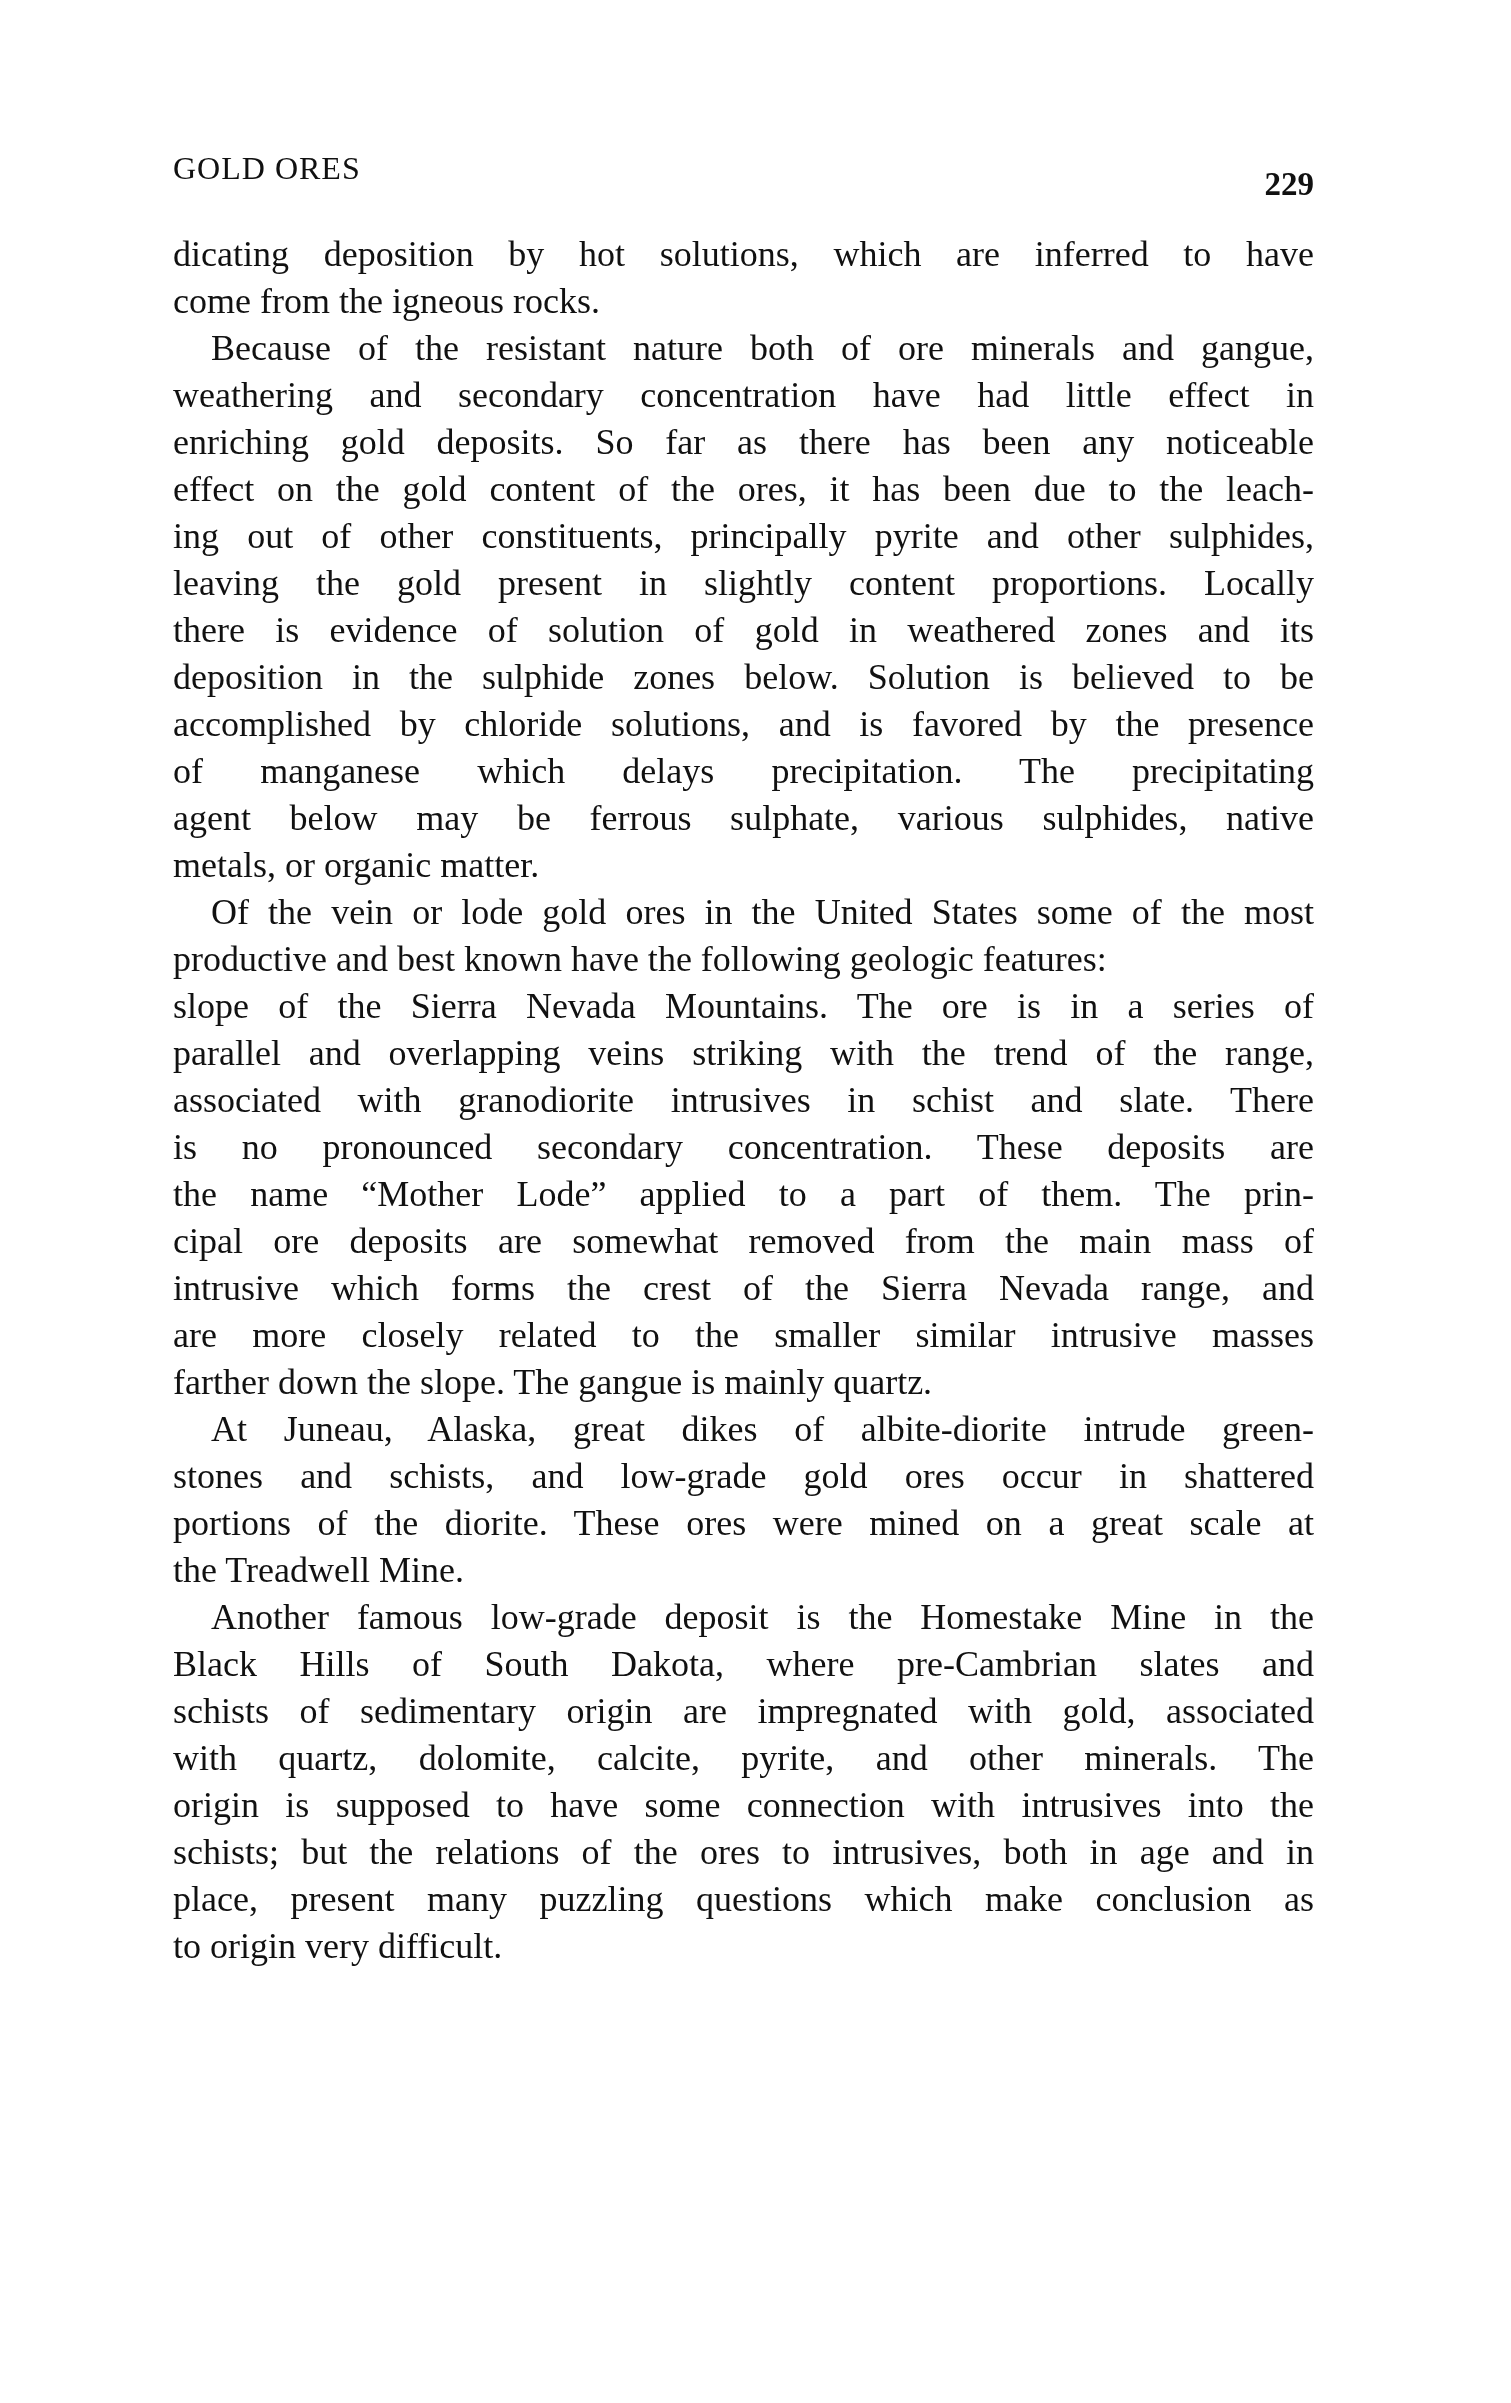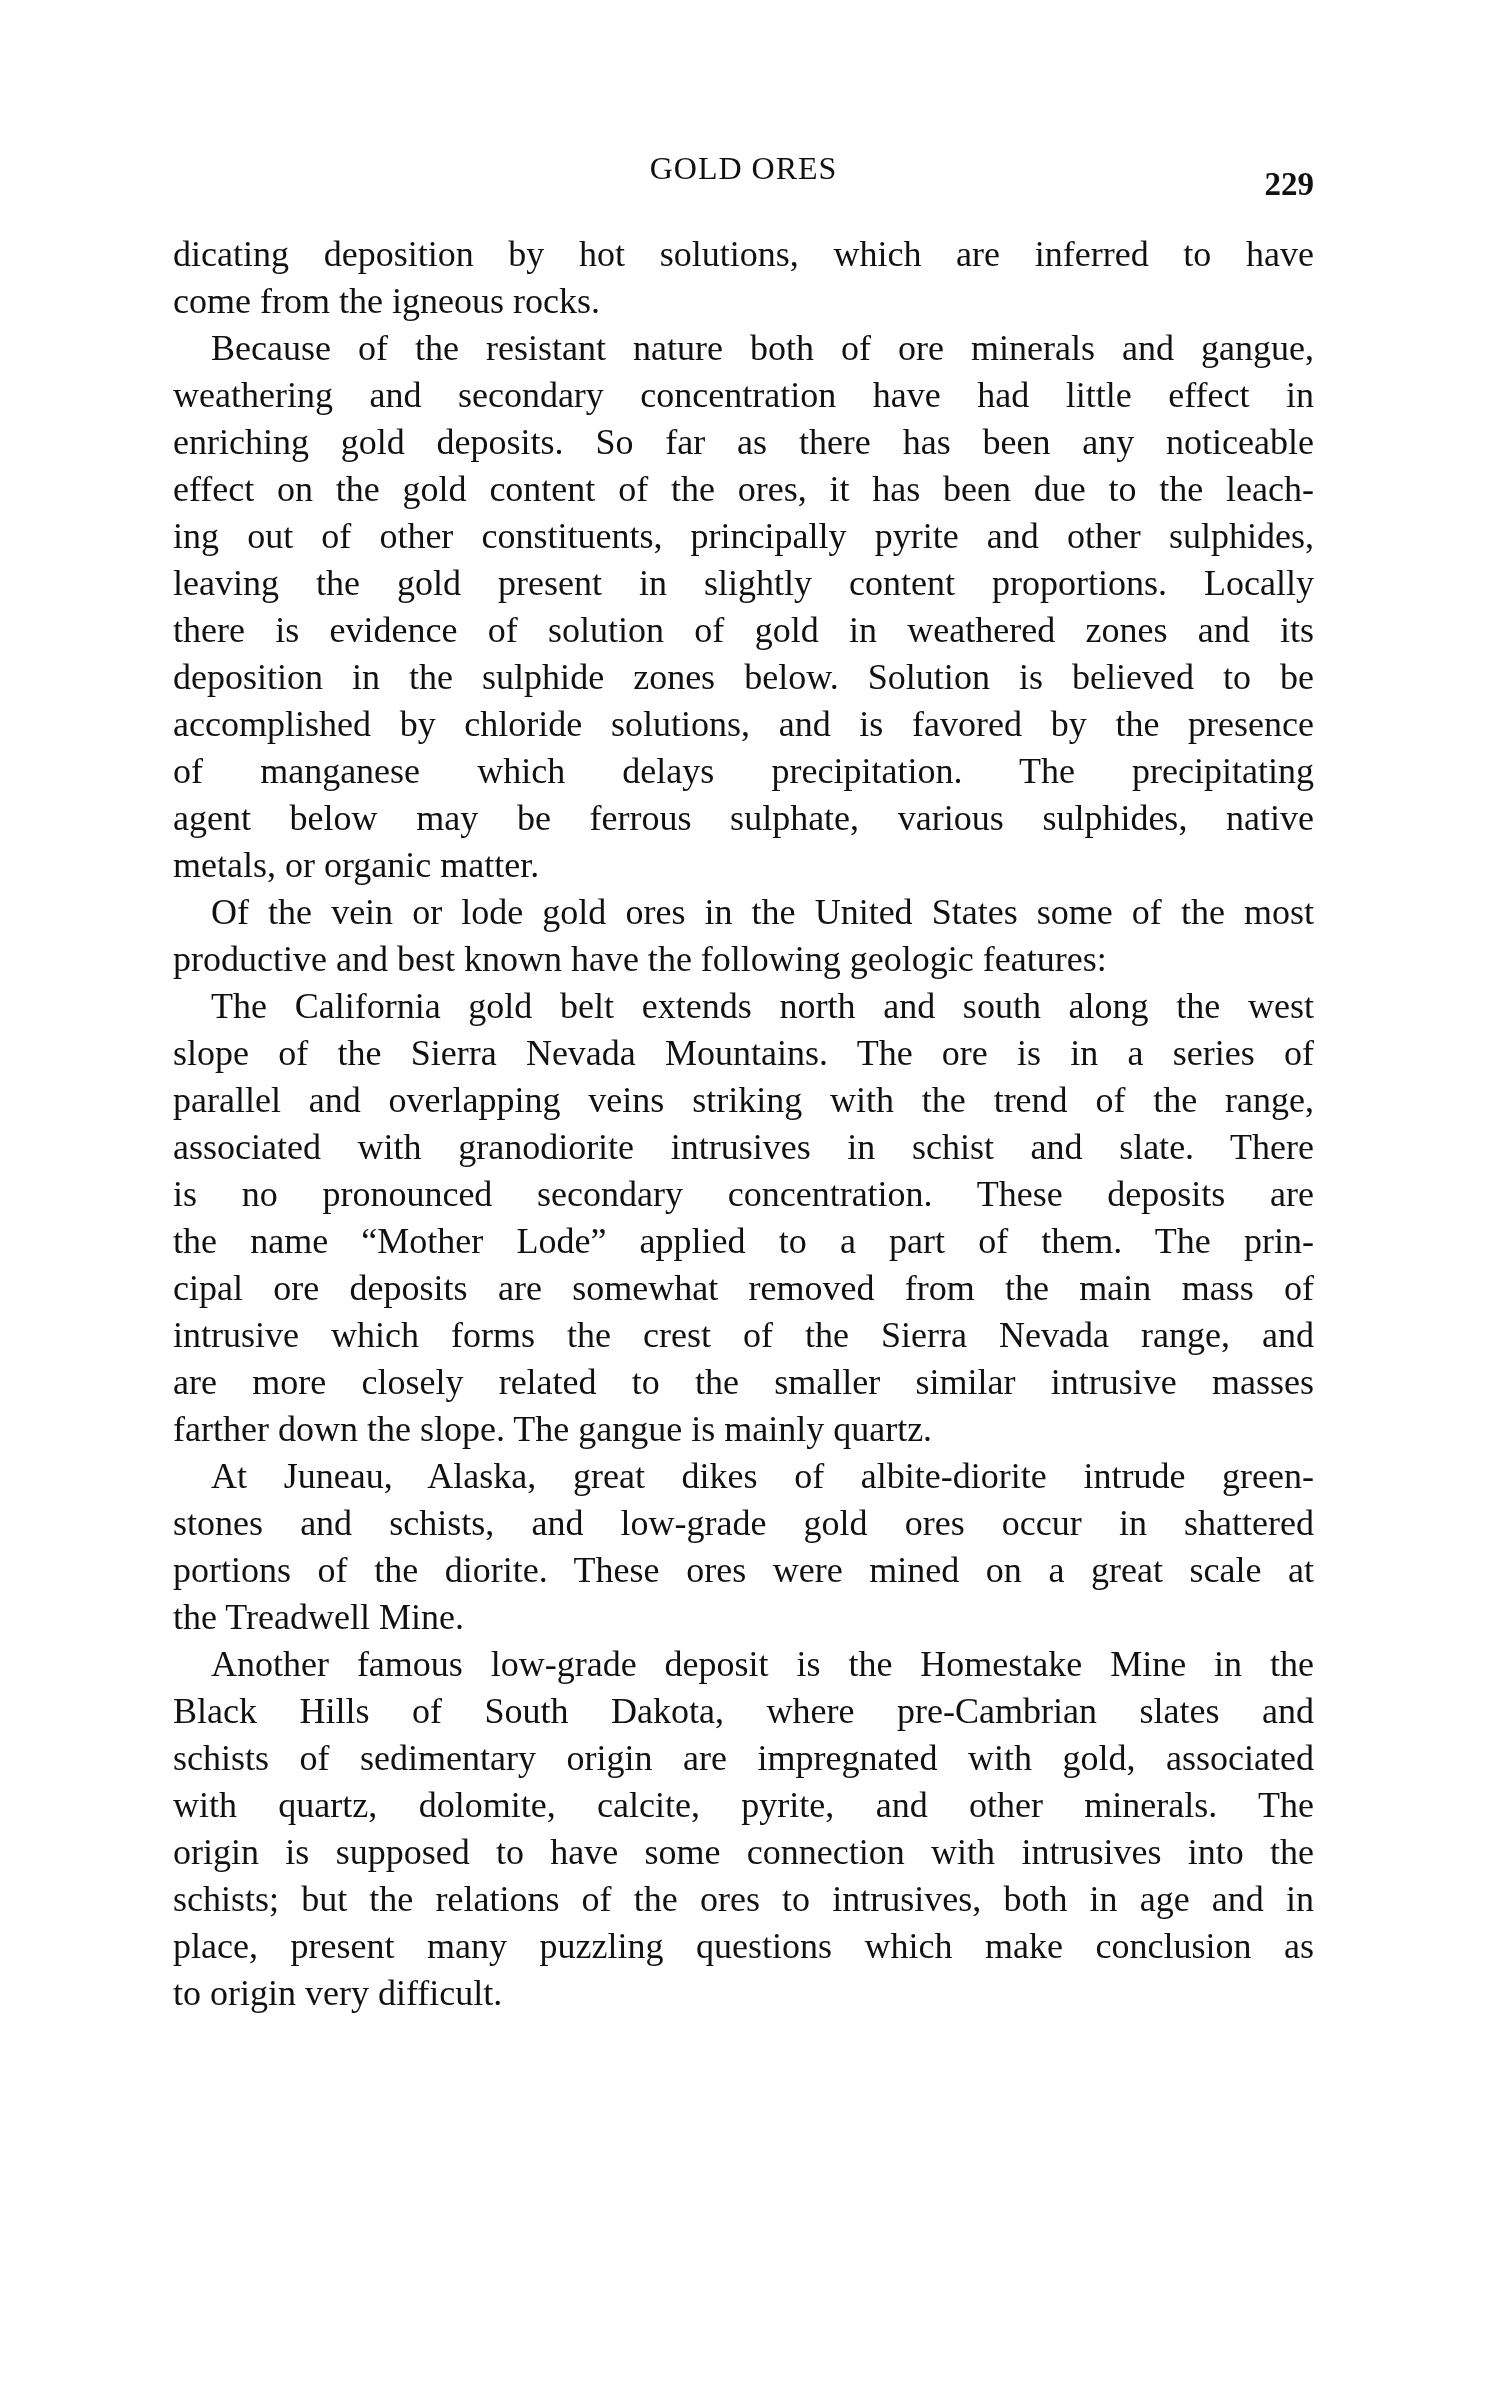--- a/index.html
+++ b/index.html
@@ -6,21 +6,21 @@
   body { width: 1511px; height: 2404px; position: relative; overflow: hidden; }
   .page {
     position: absolute; left: 0; top: 0; width: 1511px; height: 2404px;
     background: #ffffff; color: #111111;
     font-family: "DejaVu Serif", "Liberation Serif", serif;
   }
   .running-head {
     position: absolute; top: 144px; left: 173px; width: 1141px; height: 48px;
   }
   .head-title {
-    position: absolute; left: 0; right: 0; top: 0; text-align: center;
+    position: absolute; left: 0; right: 0; top: 0; 
     font-size: 32px; letter-spacing: 1px; line-height: 48px;
     font-family: "Liberation Serif", "DejaVu Serif", serif;
   }
   .page-number {
     position: absolute; right: 0; top: 16px;
     font-size: 33px; font-weight: bold; line-height: 48px;
     font-family: "Liberation Serif", "DejaVu Serif", serif;
   }
   .body-text {
     position: absolute; top: 231px; left: 173px; width: 1141px;
@@ -59,21 +59,20 @@
         <span class="line">accomplished by chloride solutions, and is favored by the presence</span>
         <span class="line">of manganese which delays precipitation.  The precipitating</span>
         <span class="line">agent below may be ferrous sulphate, various sulphides, native</span>
         <span class="line last">metals, or organic matter.</span>
       </div>
       <div>
         <span class="line indent">Of the vein or lode gold ores in the United States some of the most</span>
         <span class="line last">productive and best known have the following geologic features:</span>
       </div>
       <div>
-        <span class="line indent">The California gold belt extends north and south along the west</span>
         <span class="line">slope of the Sierra Nevada Mountains.  The ore is in a series of</span>
         <span class="line">parallel and overlapping veins striking with the trend of the range,</span>
         <span class="line">associated with granodiorite intrusives in schist and slate.  There</span>
         <span class="line">is no pronounced secondary concentration.  These deposits are</span>
         <span class="line">the name “Mother Lode” applied to a part of them.  The prin-</span>
         <span class="line">cipal ore deposits are somewhat removed from the main mass of</span>
         <span class="line">intrusive which forms the crest of the Sierra Nevada range, and</span>
         <span class="line">are more closely related to the smaller similar intrusive masses</span>
         <span class="line last">farther down the slope.  The gangue is mainly quartz.</span>
       </div>

